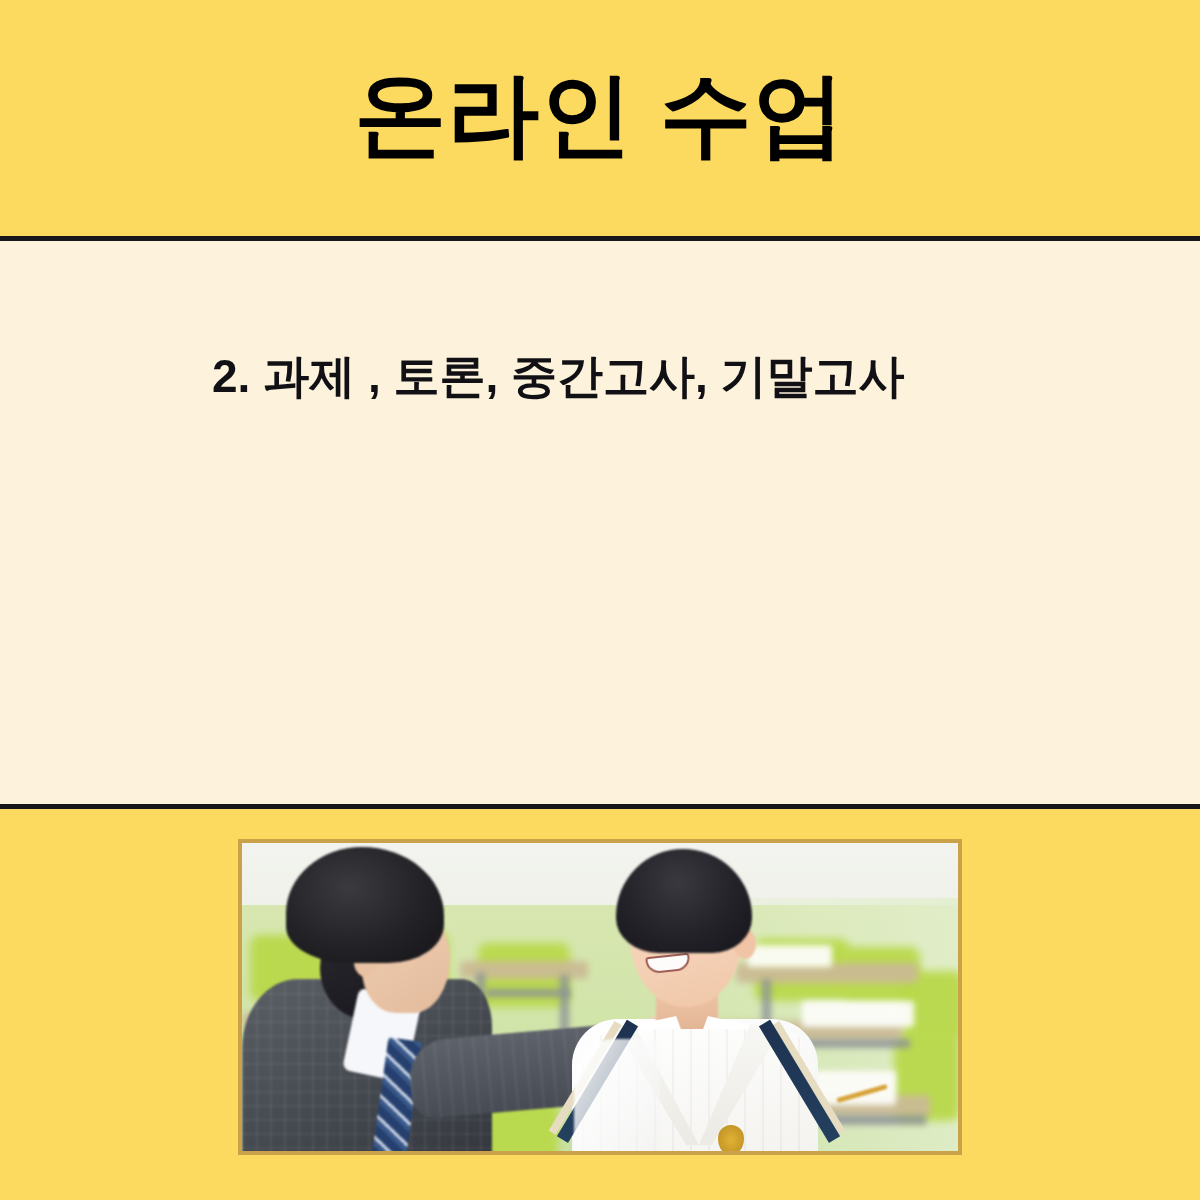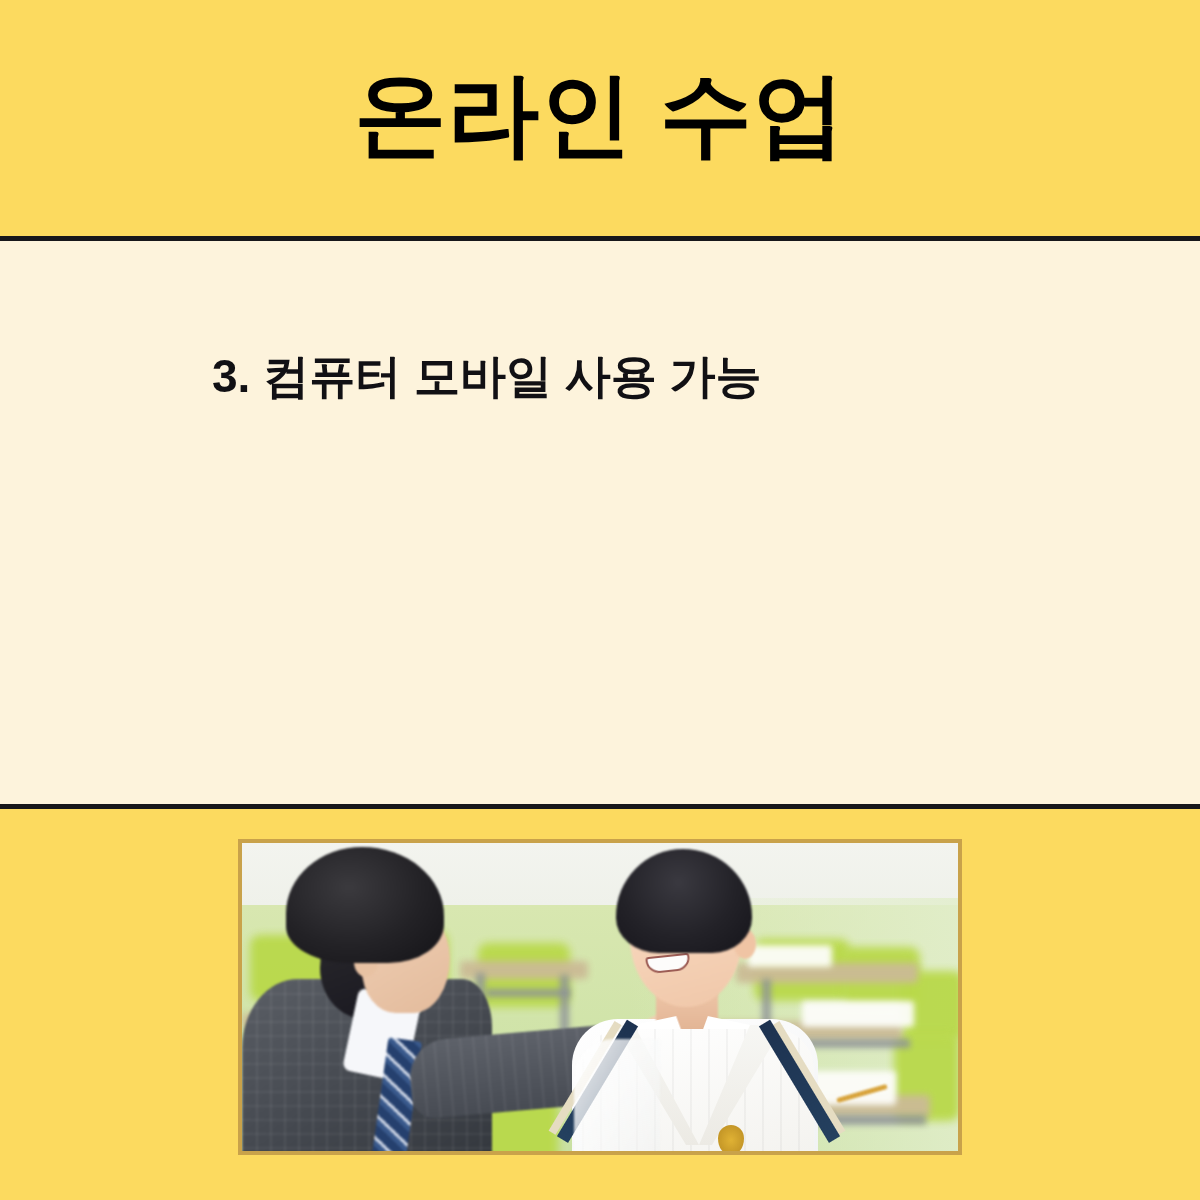--- a/index.html
+++ b/index.html
@@ -396,21 +396,21 @@
 <div id="slide">
 
   <div class="header-band">
     <h1 class="slide-title">온라인 수업</h1>
   </div>
 
   <div class="divider divider-top"></div>
 
   <div class="body-panel">
     <ul class="bullet-list">
-      <li class="bullet-item">3. 컴퓨터 모바일 사용 가능</li>
+      <li class="bullet-item">2. 과제 , 토론,  중간고사, 기말고사</li>
     </ul>
   </div>
 
   <div class="divider divider-bottom"></div>
 
   <div class="footer-band">
     <div class="photo-frame" title="교실에서 교복을 입고 웃는 학생의 어깨에 손을 올린 정장 차림의 선생님">
       <div class="photo-scene">
 
         <div class="wall-upper"></div>

